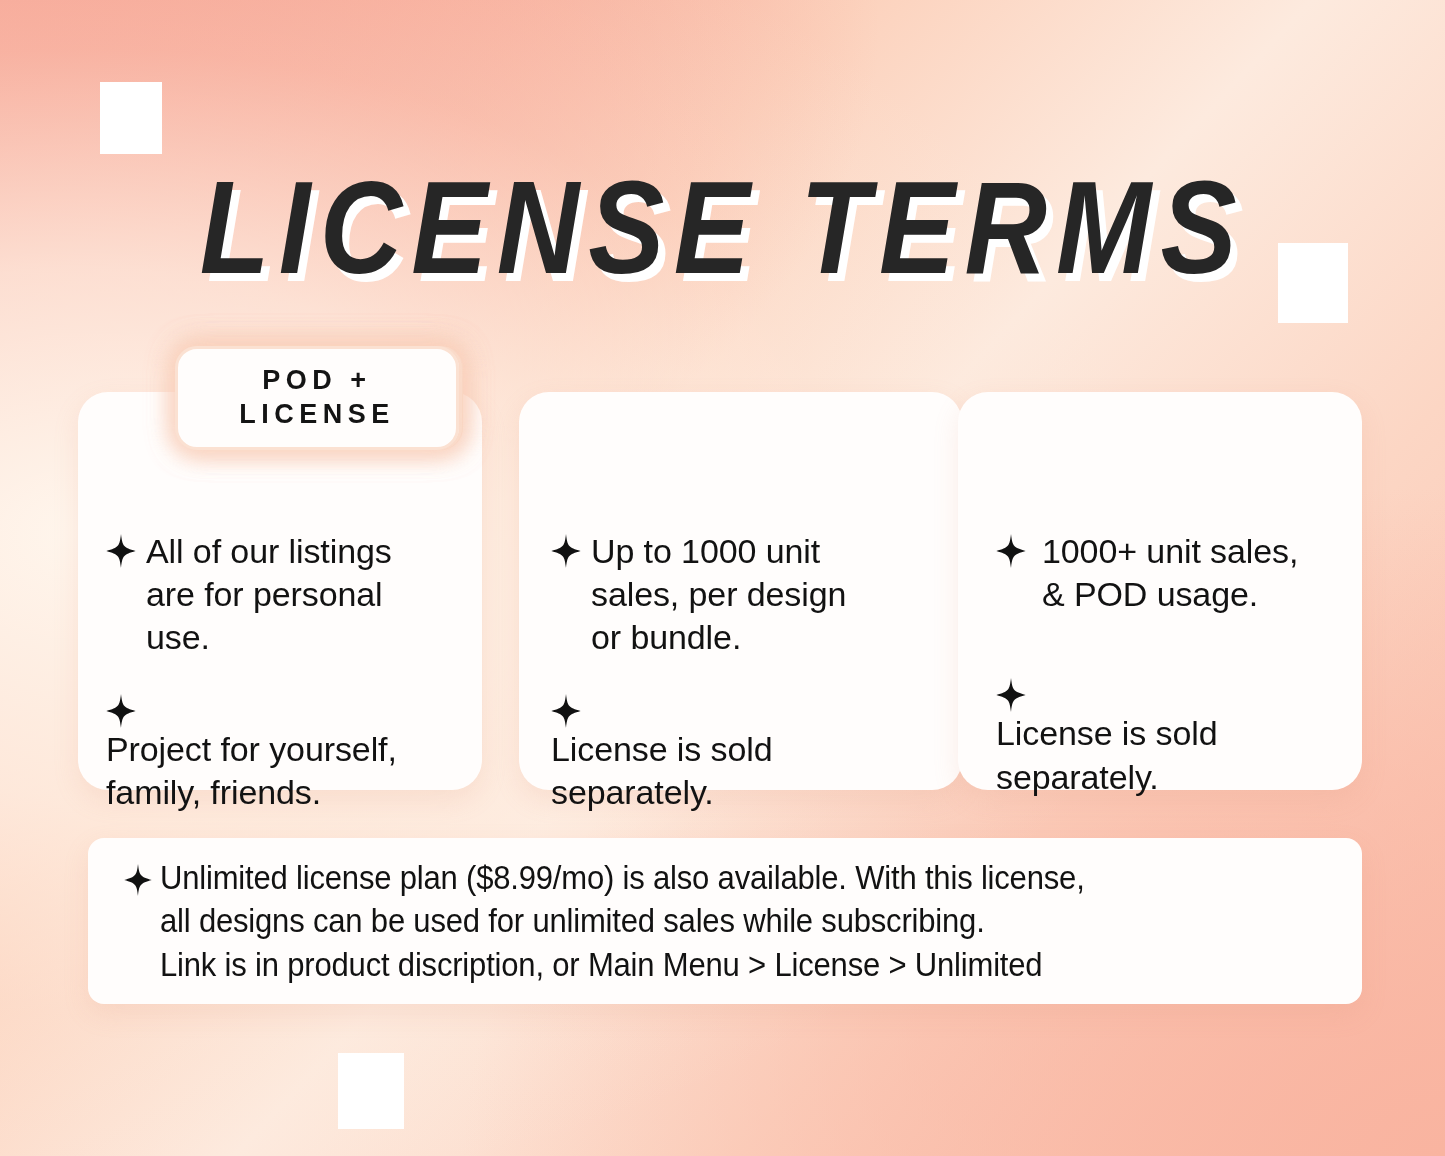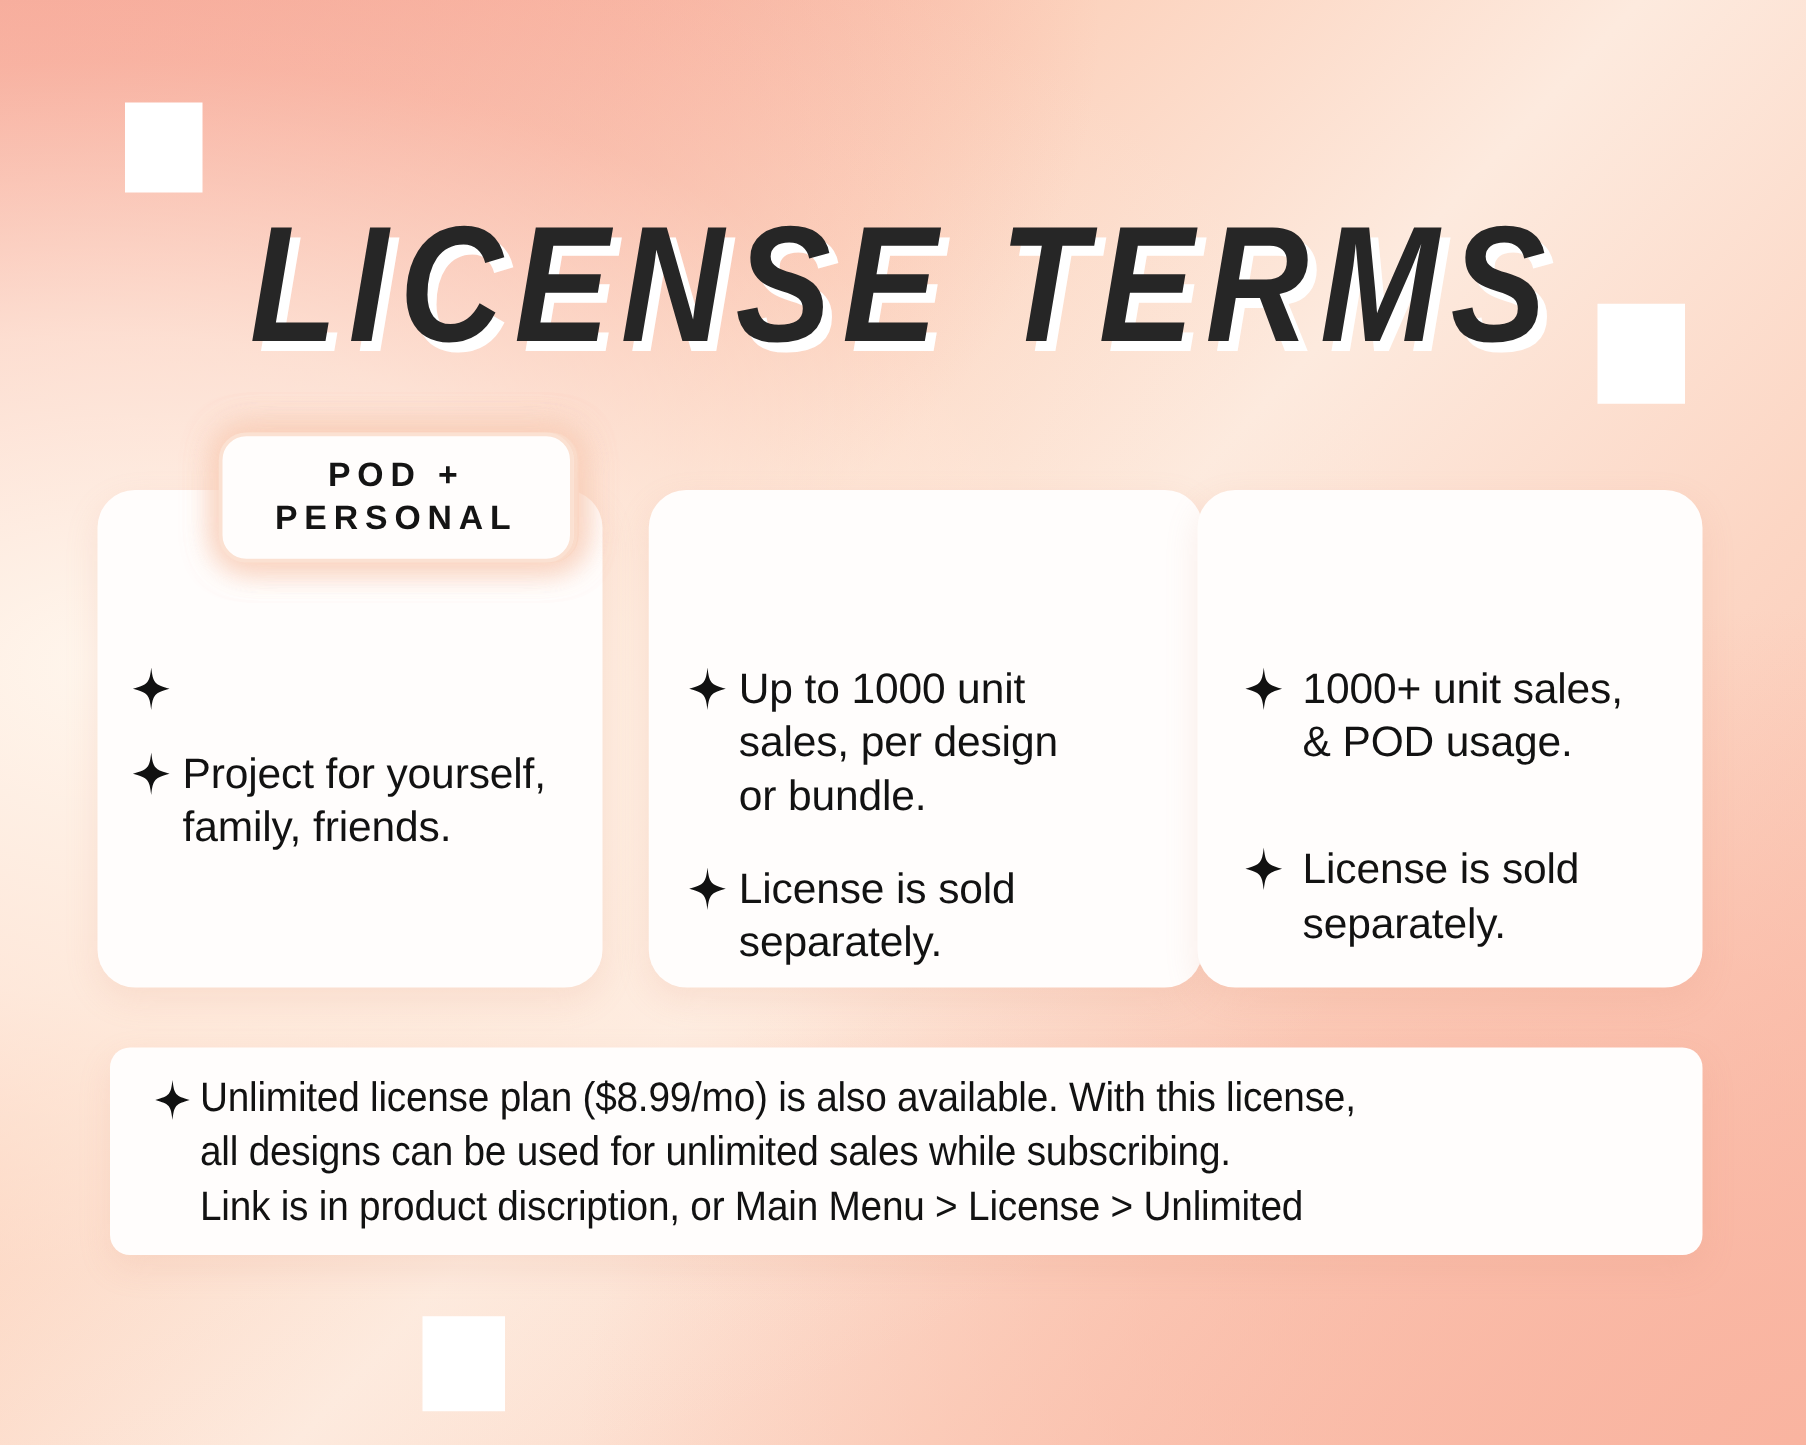--- a/index.html
+++ b/index.html
@@ -107,21 +107,21 @@
     padding: 0 24px 0 28px;
   }
   .card-2 .card-body { padding-left: 32px; padding-right: 18px; }
   .card-3 .card-body { padding-left: 38px; padding-right: 15px; }
 
   .bullet-row {
     display: flex;
     align-items: flex-start;
     margin-bottom: 30px;
   }
-  .bullet-row:last-child { margin-bottom: 16px; }
+  .bullet-row:last-child { margin-bottom: 16px; flex-direction: column; }
 
   .star-bullet {
     flex: 0 0 auto;
     width: 30px;
     margin-right: 10px;
     margin-top: 4px;
     color: #111111;
   }
   .card-3 .star-bullet { margin-right: 16px; }
   .star-bullet svg { display: block; }
@@ -198,20 +198,23 @@
 
     <div class="card card-1">
       <div class="card-body">
 
         <div class="bullet-row">
           <span class="star-bullet">
             <svg width="30" height="34" viewBox="0 0 100 116" aria-hidden="true">
               <path d="M50 0 C55 42 58 46 100 58 C58 70 55 74 50 116 C45 74 42 70 0 58 C42 46 45 42 50 0 Z" fill="currentColor"></path>
             </svg>
           </span>
+          <span class="bullet-text">All of our listings
+are for personal
+use.</span>
         </div>
 
         <div class="bullet-row">
           <span class="star-bullet">
             <svg width="30" height="34" viewBox="0 0 100 116" aria-hidden="true">
               <path d="M50 0 C55 42 58 46 100 58 C58 70 55 74 50 116 C45 74 42 70 0 58 C42 46 45 42 50 0 Z" fill="currentColor"></path>
             </svg>
           </span>
           <span class="bullet-text">Project for yourself,
 family, friends.</span>
@@ -274,21 +277,21 @@
     </div>
 
     <div class="pill pill-1">
       <span class="pill-label">PERSONAL</span>
     </div>
     <div class="pill pill-2">
       <span class="pill-label">COMMERCIAL</span>
     </div>
     <div class="pill pill-3">
       <span class="pill-label">POD +
-PERSONAL</span>
+LICENSE</span>
     </div>
 
   </div>
 
   <div class="banner">
     <div class="banner-inner">
       <span class="star-bullet">
         <svg width="28" height="32" viewBox="0 0 100 116" aria-hidden="true">
           <path d="M50 0 C55 42 58 46 100 58 C58 70 55 74 50 116 C45 74 42 70 0 58 C42 46 45 42 50 0 Z" fill="currentColor"></path>
         </svg>

